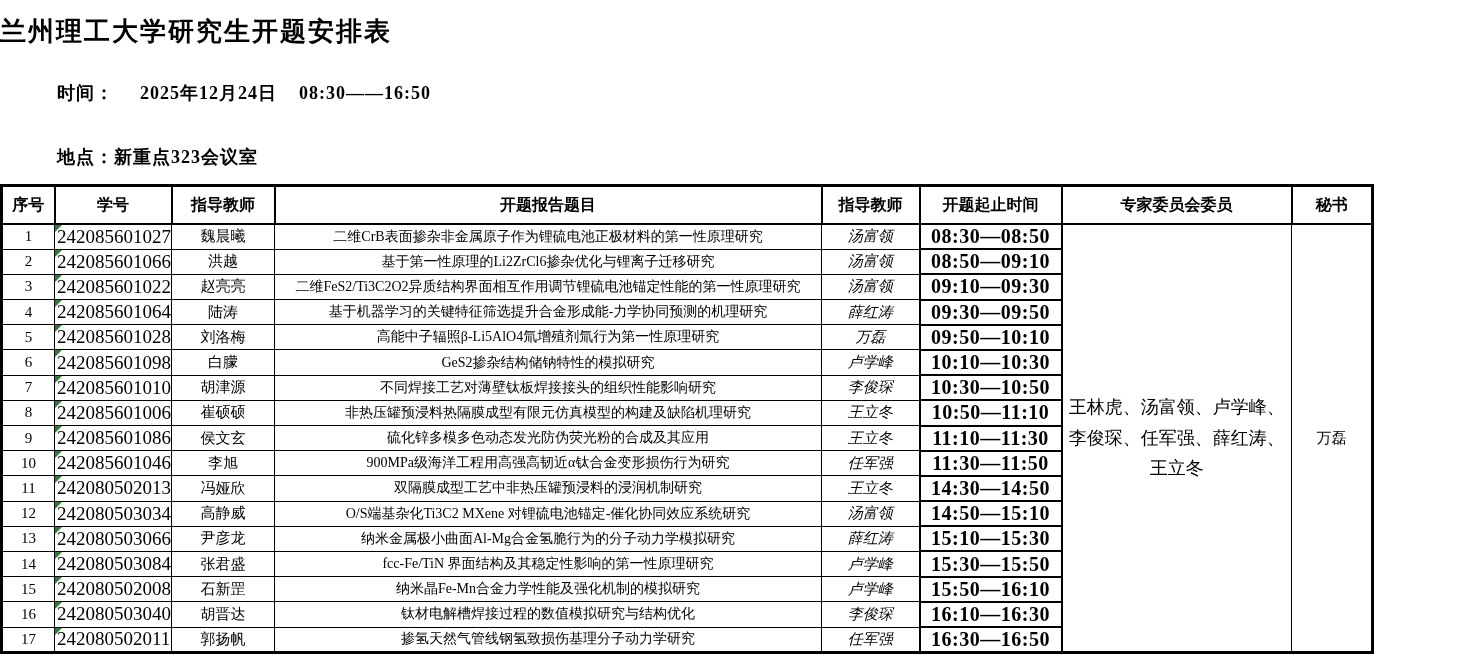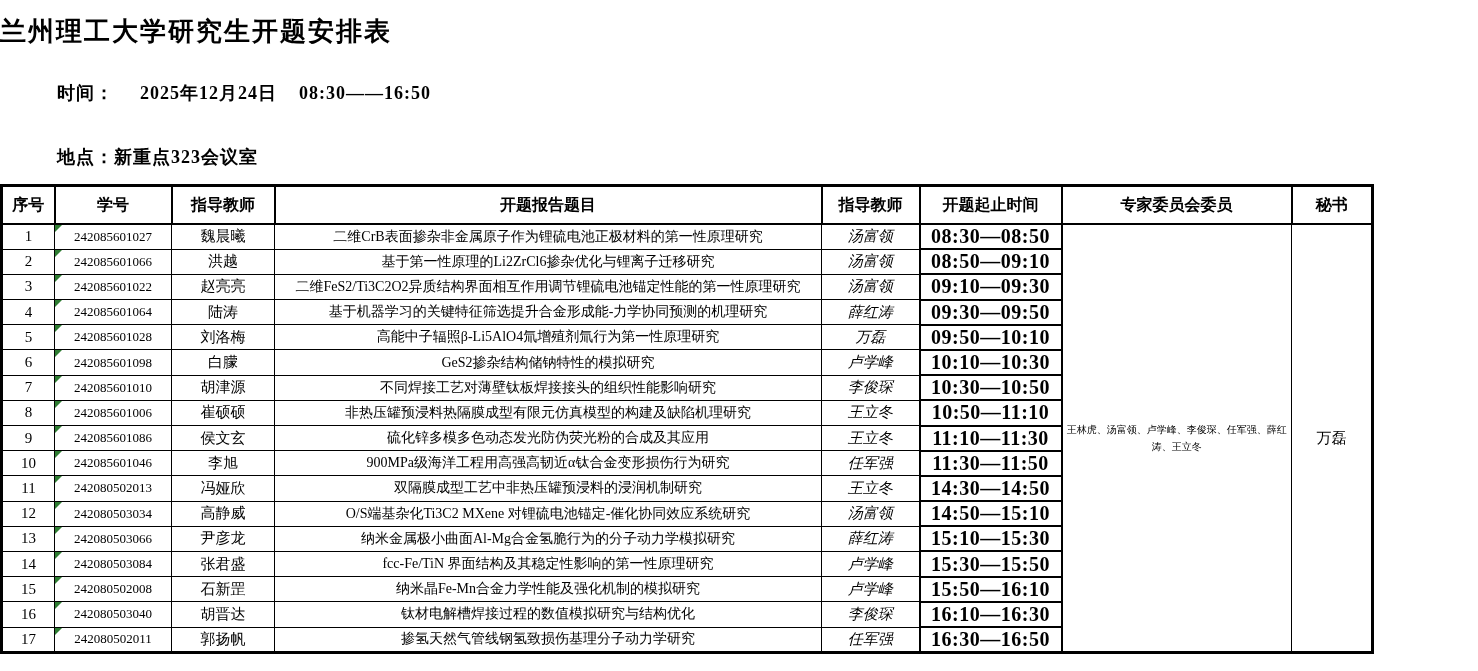--- a/index.html
+++ b/index.html
@@ -27,30 +27,30 @@
   th,td{
     border:1.5px solid #000;text-align:center;vertical-align:middle;
     padding:0 2px;overflow:hidden;
   }
   thead th{
     height:36px;font-size:16px;font-weight:bold;
     border:2.5px solid #000;white-space:nowrap;
   }
   tbody td{height:23.2px;font-size:14px;white-space:nowrap;}
   td.c-no{font-size:15px;}
-  td.c-id{font-size:13px;position:relative;}
+  td.c-id{font-size:19px;position:relative;}
   td.c-name{font-size:15px;}
   td.c-title{font-size:14px;}
   td.c-advisor{font-size:15px;font-style:italic;}
   td.c-time{
     font-weight:bold;font-size:20px;border:2.5px solid #000;
     letter-spacing:0.5px;
   }
   td.c-committee{
-    white-space:normal;font-size:10px;line-height:1.7;padding:0 4px;
+    white-space:normal;font-size:18px;line-height:1.7;padding:0 4px;
   }
   td.c-secretary{font-size:15px;}
   .flag{
     position:absolute;top:0;left:0;width:0;height:0;
     border-top:7px solid var(--flag,#2e7d32);
     border-right:7px solid transparent;
   }
 </style>
 </head>
 <body>

